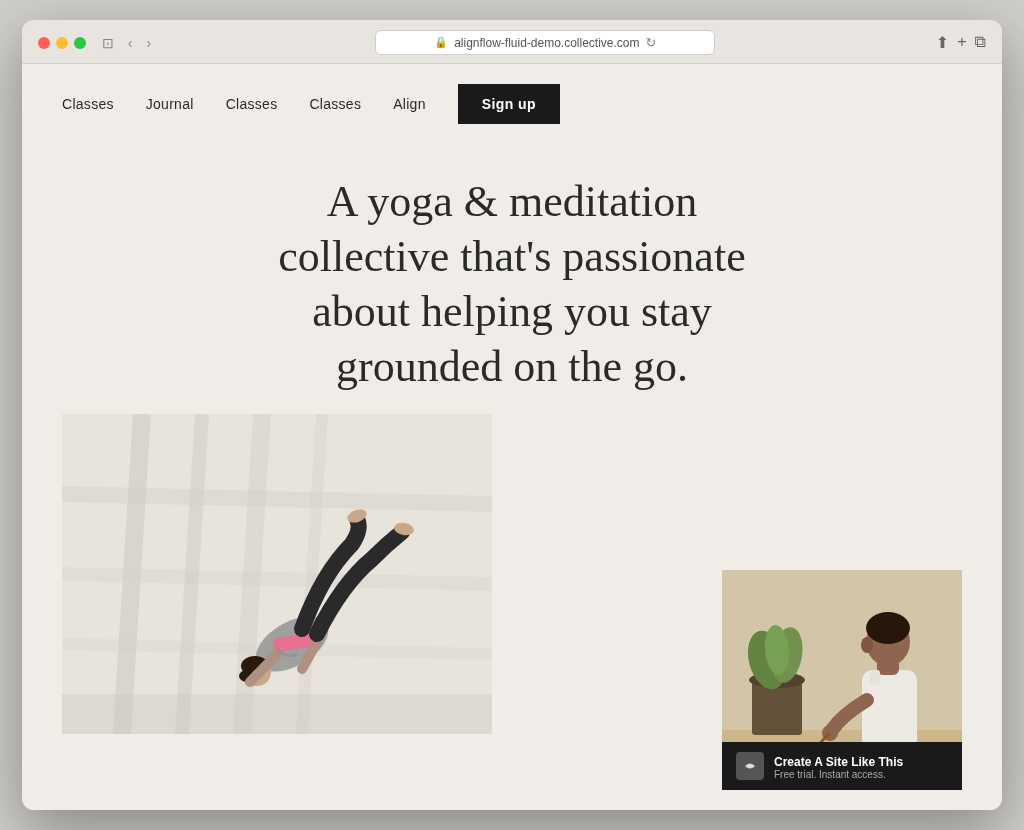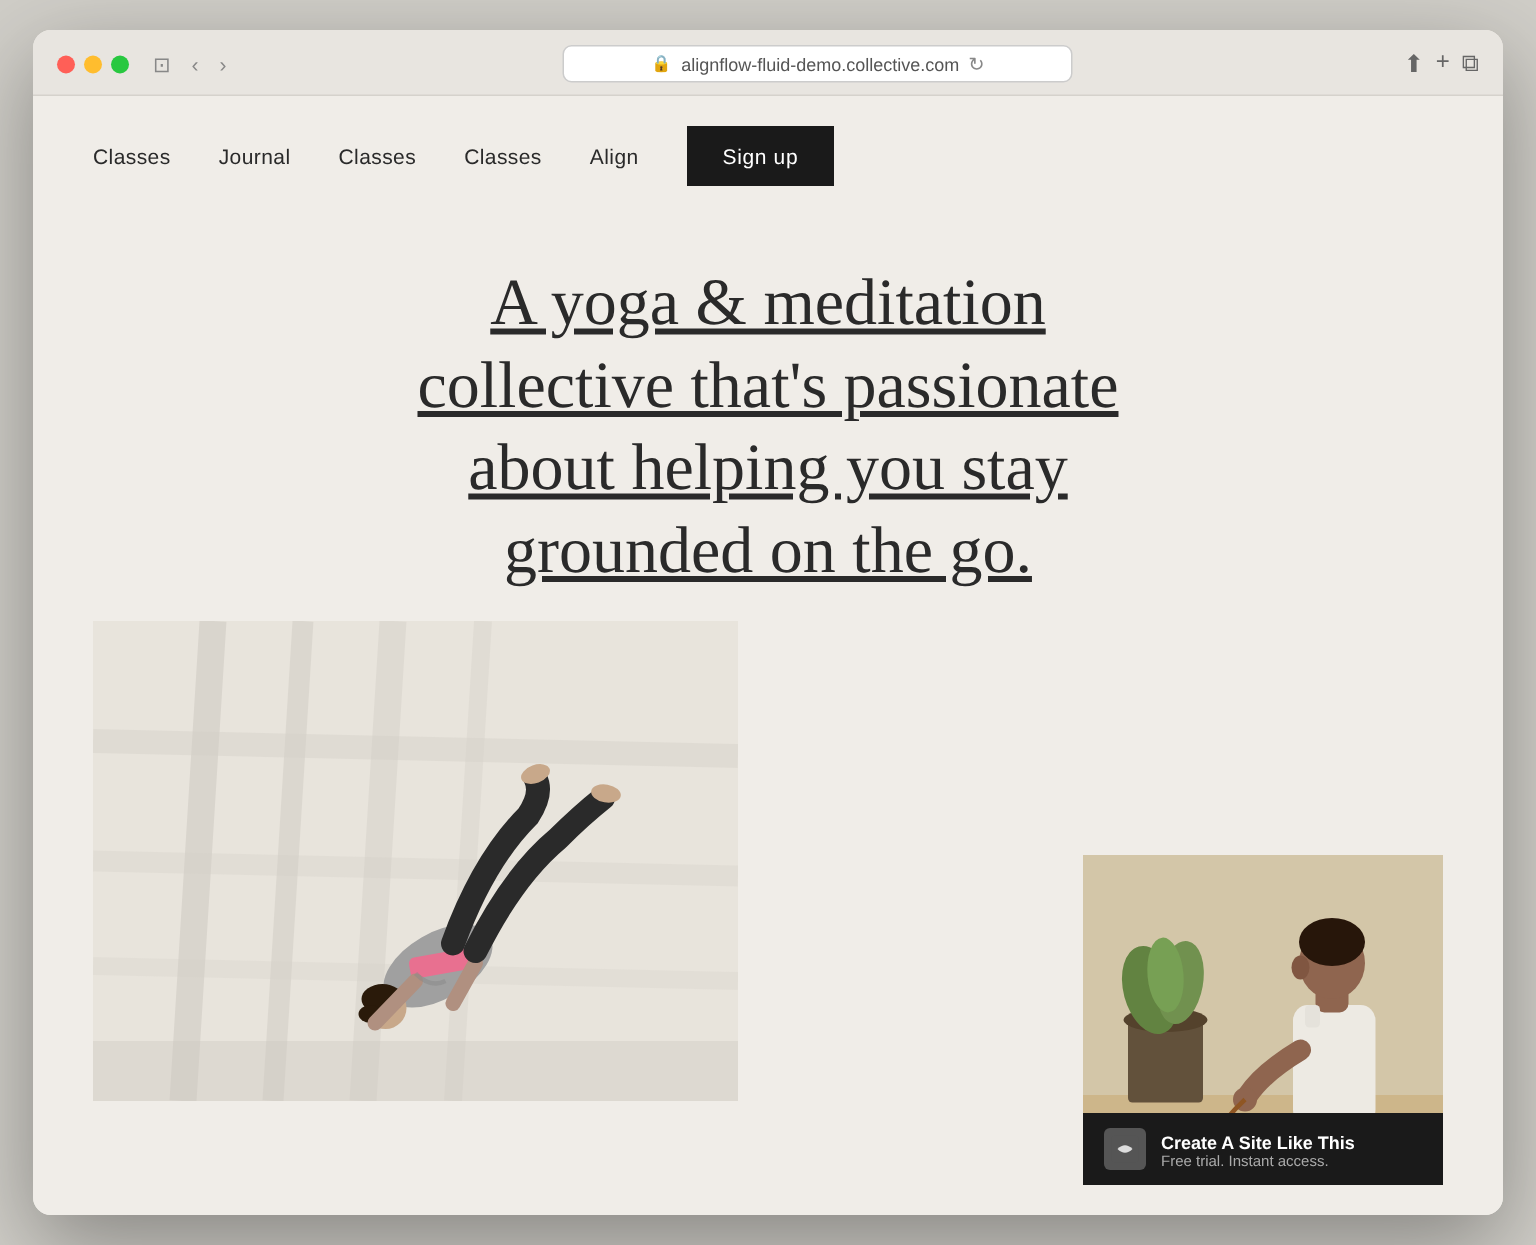--- a/index.html
+++ b/index.html
@@ -141,41 +141,40 @@
       font-size: 14px;
       letter-spacing: 0.02em;
     }
 
     .btn-signup {
       background: #1a1a1a;
       color: #fff;
       border: none;
       padding: 12px 24px;
       font-size: 14px;
-      font-weight: 400;
+      font-weight: 700;
       cursor: pointer;
       letter-spacing: 0.03em;
     }
 
     
     .hero {
       padding: 30px 40px 20px;
       flex-shrink: 0;
     }
 
     .hero-text {
       font-family: Georgia, 'Times New Roman', serif;
       font-size: 44px;
       font-weight: 400;
       color: #2a2a2a;
       line-height: 1.25;
       max-width: 540px;
       margin: 0 auto;
       text-align: center;
-      text-decoration: underline;
     }
 
     
     .images-section {
       flex: 1;
       padding: 0 40px;
       display: flex;
       gap: 20px;
       align-items: flex-start;
       position: relative;

